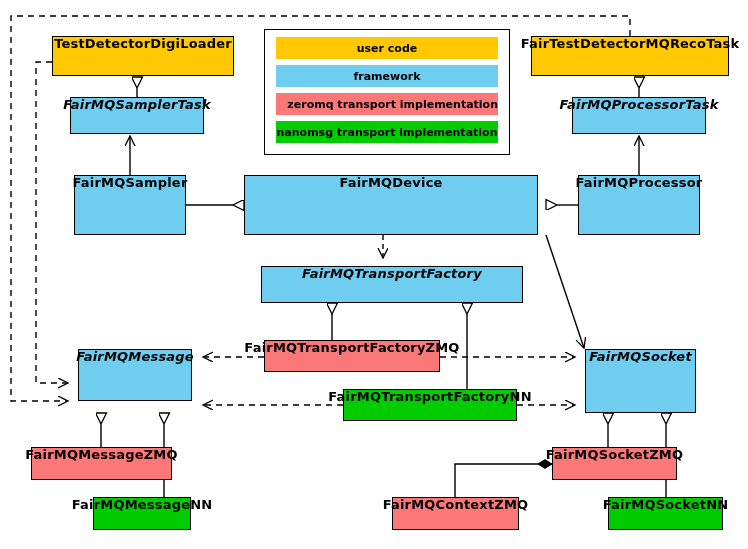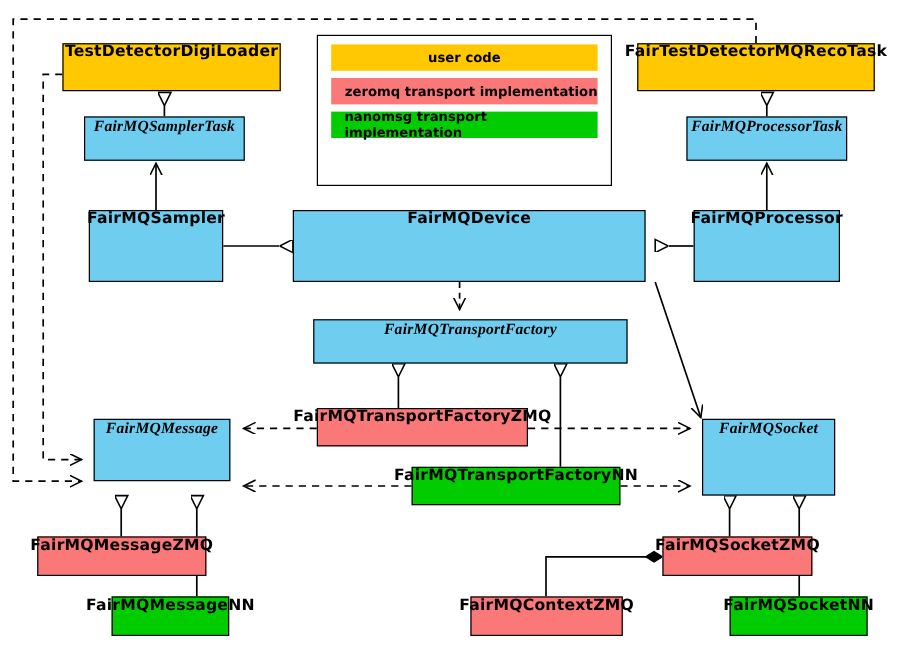--- a/index.html
+++ b/index.html
@@ -31,21 +31,21 @@
     align-items: flex-start;
     justify-content: center;
     text-align: center;
     font-size: 13px;
     font-weight: bold;
     color: #000000;
     line-height: 1.1;
     letter-spacing: 0.2px;
     z-index: 3;
   }
-  .node.abstract { font-style: italic; font-family: Liberation Serif, serif; }
+  .node.abstract { font-style: italic; }
   .node.user      { background: #ffc800; }
   .node.framework { background: #6fcdf0; }
   .node.zmq       { background: #fa7878; }
   .node.nn        { background: #00cc00; }
 
   #legend-box {
     position: absolute;
     left: 264px;
     top: 29px;
     width: 246px;
@@ -60,21 +60,21 @@
     height: 22px;
     margin-bottom: 6px;
     display: flex;
     align-items: center;
     justify-content: center;
     font-size: 11px;
     font-weight: bold;
     color: #000000;
     box-sizing: border-box;
   }
-  .legend-row:last-child { margin-bottom: 0; padding-left: 11px; }
+  .legend-row:last-child { margin-bottom: 0; }
   .legend-row.user      { background: #ffc800; }
   .legend-row.framework { background: #6fcdf0; }
   .legend-row.zmq       { background: #fa7878; justify-content: flex-end; }
   .legend-row.nn        { background: #00cc00; }
 </style>
 </head>
 <body>
 
 <div id="diagram-root">
 
@@ -134,20 +134,23 @@
       <path d="M666,497 L666,424" marker-end="url(#m-hollow-up)"></path>
 
       <path d="M552,464 L455,464 L455,497" marker-start="url(#m-diamond)"></path>
     </g>
   </svg>
 
   <div id="legend-box">
     <div class="legend-row user">
       <span>user code</span>
     </div>
+    <div class="legend-row framework">
+      <span>framework</span>
+    </div>
     <div class="legend-row zmq">
       <span>zeromq transport implementation</span>
     </div>
     <div class="legend-row nn">
       <span>nanomsg transport implementation</span>
     </div>
   </div>
 
   <div id="node-layer">
       <div class="node user" style="left: 52px; top: 36px; width: 182px; height: 40px;">

